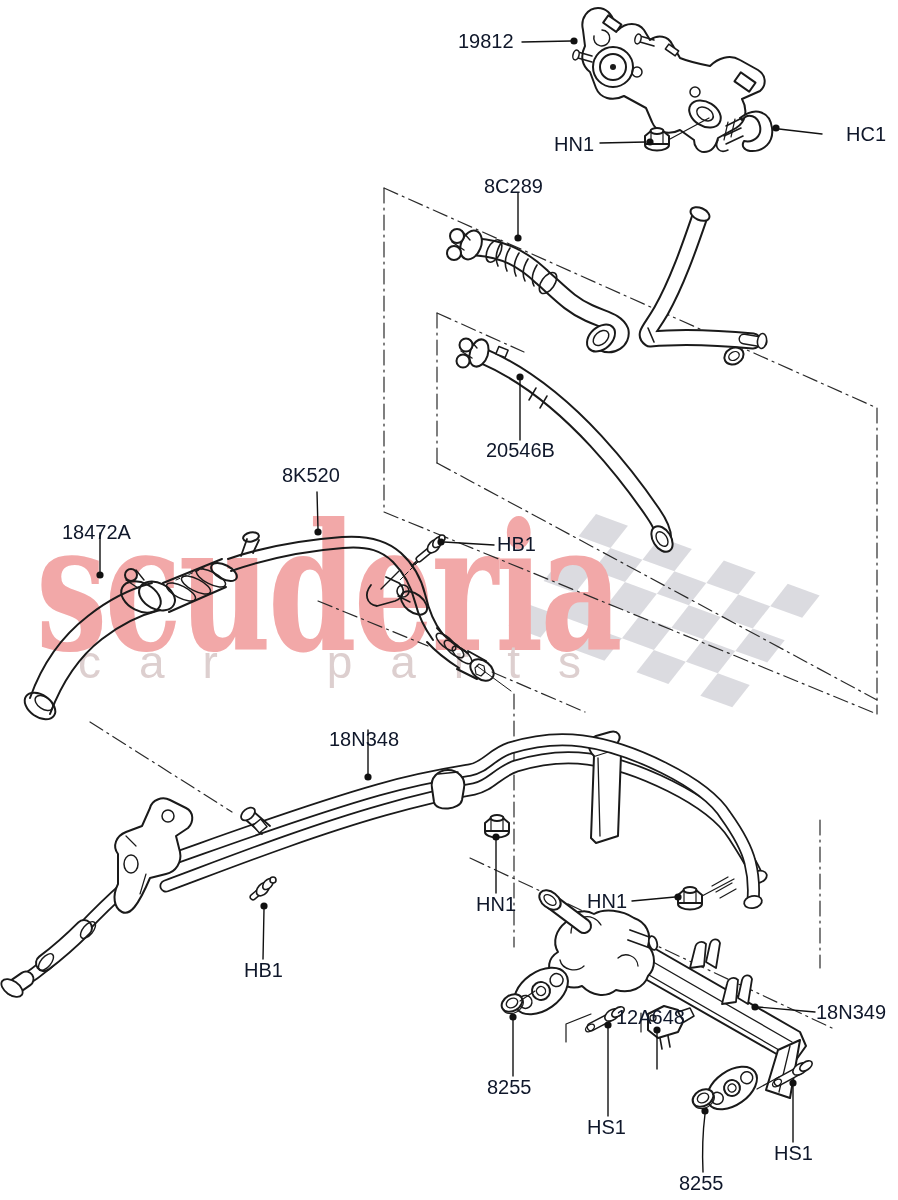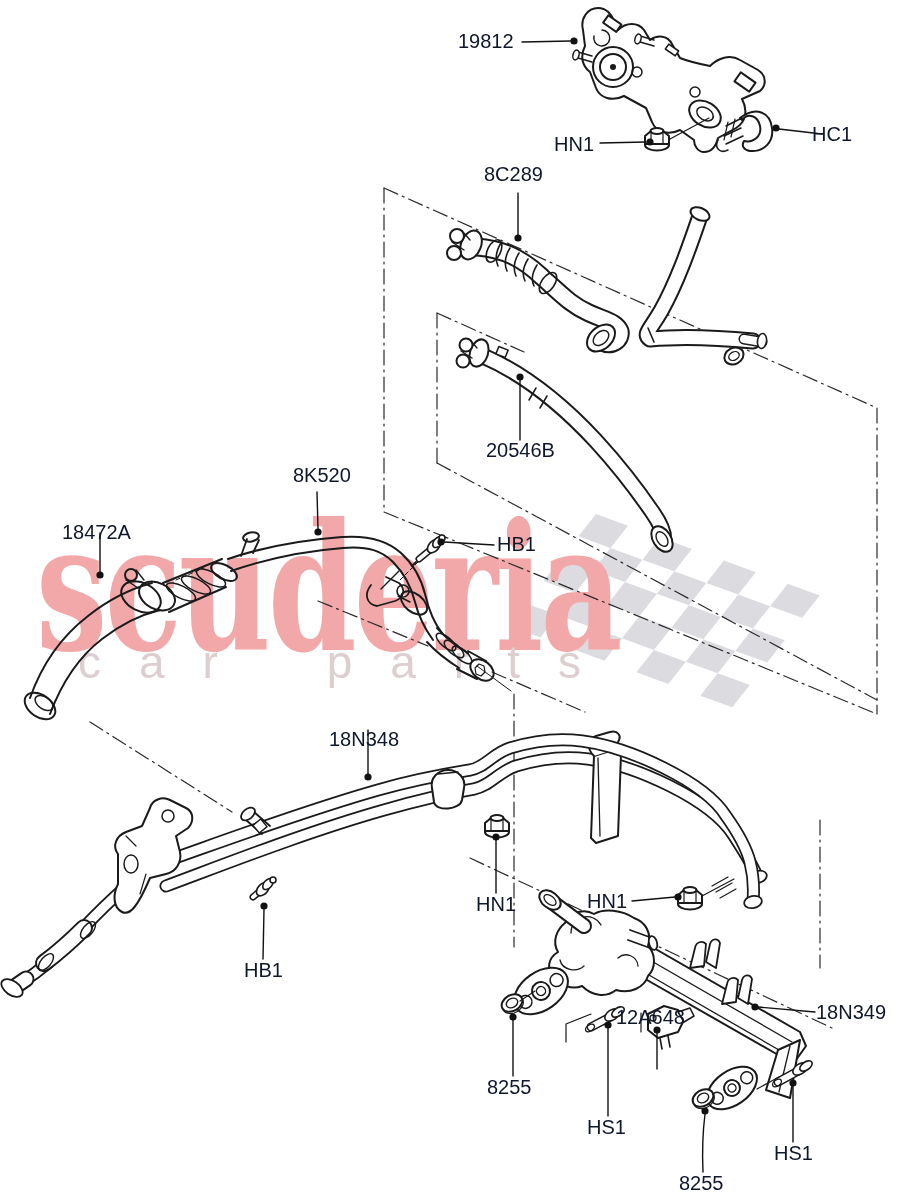--- a/index.html
+++ b/index.html
@@ -364,24 +364,24 @@
         <circle cx="513" cy="1017" r="3.6"></circle>
         <circle cx="657" cy="1030" r="3.6"></circle>
     <circle cx="608" cy="1025" r="3.6"></circle>
         <circle cx="705" cy="1111" r="3.6"></circle>
         <circle cx="793" cy="1083" r="3.6"></circle>
   </g>
 </svg>
 
 <div class="lbl" style="left:458px;top:31px">19812</div>
 <div class="lbl" style="left:554px;top:134px">HN1</div>
-<div class="lbl" style="left:812px;top:124px">HC1</div>
-<div class="lbl" style="left:484px;top:164px">8C289</div>
+<div class="lbl" style="left:846px;top:124px">HC1</div>
+<div class="lbl" style="left:484px;top:176px">8C289</div>
 <div class="lbl" style="left:486px;top:440px">20546B</div>
-<div class="lbl" style="left:293px;top:465px">8K520</div>
+<div class="lbl" style="left:282px;top:465px">8K520</div>
 <div class="lbl" style="left:62px;top:522px">18472A</div>
 <div class="lbl" style="left:497px;top:534px">HB1</div>
 <div class="lbl" style="left:329px;top:729px">18N348</div>
 <div class="lbl" style="left:476px;top:894px">HN1</div>
 <div class="lbl" style="left:587px;top:891px">HN1</div>
 <div class="lbl" style="left:244px;top:960px">HB1</div>
 <div class="lbl" style="left:816px;top:1002px">18N349</div>
 <div class="lbl" style="left:487px;top:1077px">8255</div>
 <div class="lbl" style="left:616px;top:1007px">12A648</div>
 <div class="lbl" style="left:587px;top:1117px">HS1</div>

